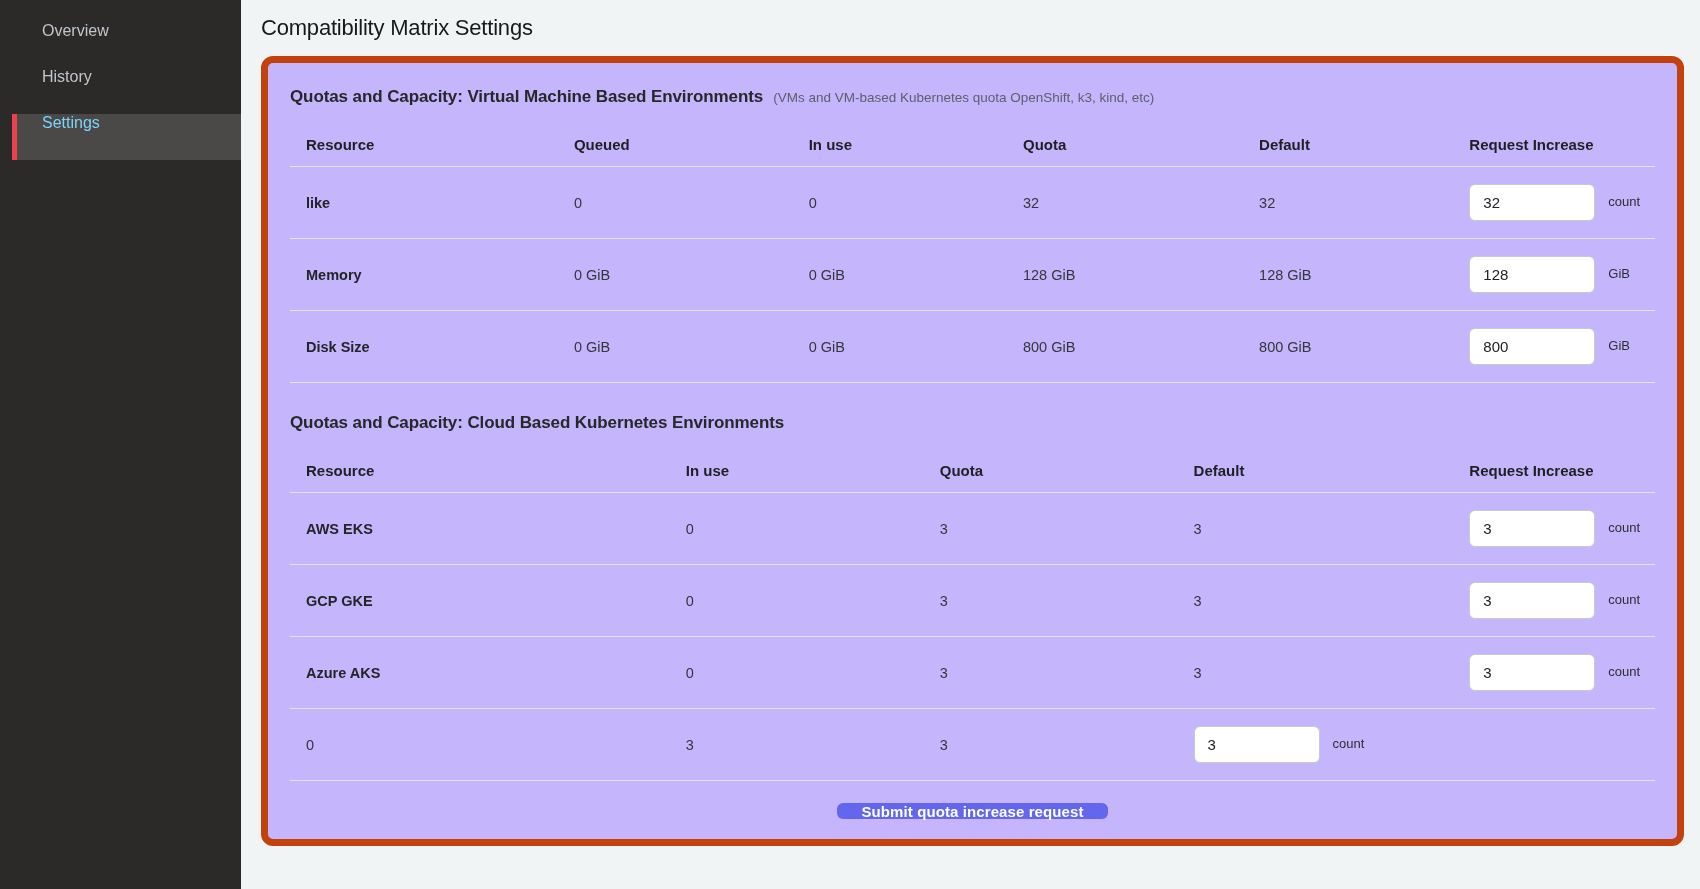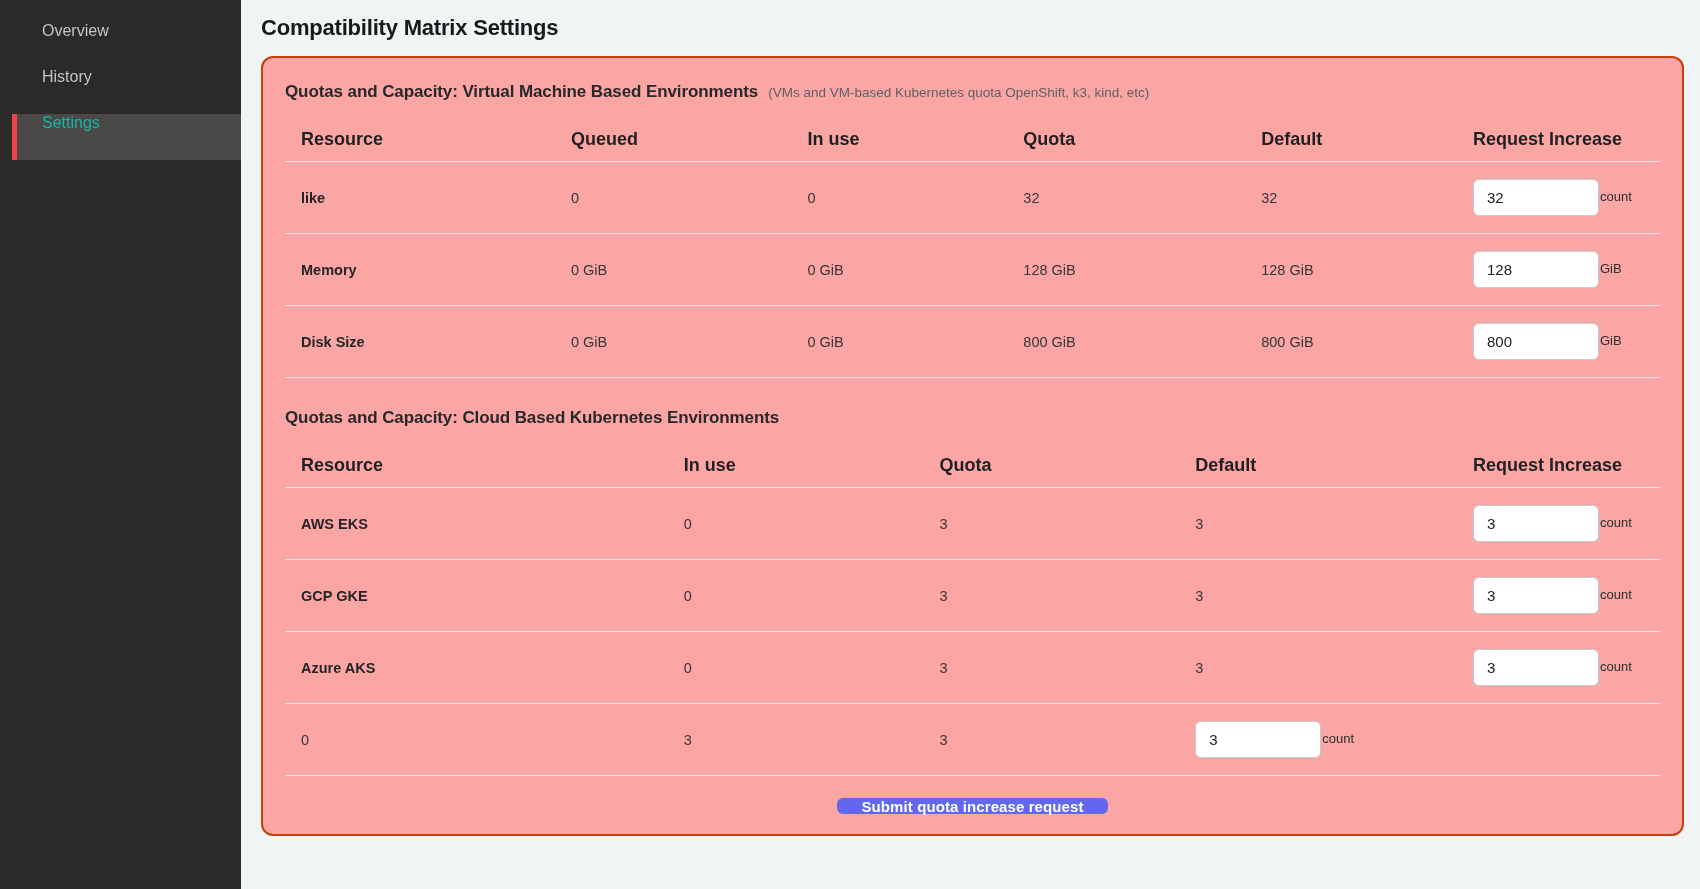--- a/index.html
+++ b/index.html
@@ -25,45 +25,45 @@
     display: flex;
     align-items: flex-start;
     padding-left: 30px;
     font-size: 16px;
     color: var(--sidebar-text, #c2c5c9);
     cursor: pointer;
     margin-left: 12px;
   }
   .nav-item.active {
     background: var(--sidebar-active-bg, #4a4947);
-    color: #14b8a6;
+    color: #7dd3fc;
   }
   .nav-item .accent {
     position: absolute;
     left: 0; top: 0; bottom: 0;
     width: 5px;
     background: var(--accent-red, #ee4150);
   }
 
   
   .main {
     flex: 1;
     padding: 0 16px 0 20px;
     overflow: hidden;
   }
   h1.page-title {
     margin: 15px 0 15px 0;
     font-size: 22px;
-    font-weight: 700;
+    font-weight: 400;
     color: #17191b;
     letter-spacing: -0.2px;
   }
   .card {
-    background: #fca5a5;
-    border: 2px solid #c2410c;
+    background: #c4b5fd;
+    border: 7px solid #c2410c;
     border-radius: 12px;
     padding: 24px 22px 20px 22px;
   }
 
   .section-header { display: flex; align-items: baseline; gap: 10px; margin-bottom: 16px; }
   .section-title {
     font-size: 17px;
     font-weight: 700;
     color: #26282a;
     letter-spacing: -0.1px;
@@ -75,38 +75,38 @@
   .trow {
     display: grid;
     align-items: center;
     border-bottom: 1px solid #e4e4e4;
   }
   .t1 .trow { grid-template-columns: 20.8% 17.2% 15.7% 17.3% 15.4% 1fr; }
   .t2 .trow { grid-template-columns: 29% 18.6% 18.6% 20.2% 1fr; }
   .trow.thead { min-height: 44px; }
   .trow.tdata { min-height: 72px; }
   .trow > .cell:first-child { padding-left: 16px; }
-  .thead .cell { font-size: 18px; font-weight: 700; color: #1e2022; }
+  .thead .cell { font-size: 15px; font-weight: 700; color: #1e2022; }
   .tdata .cell { font-size: 14.5px; color: #353739; }
   .tdata .cell.resource { font-weight: 700; color: #232527; font-size: 14.5px; }
 
   .request-cell { display: flex; align-items: center; }
   .qty-input {
     width: 126px;
     height: 37px;
     border: 1px solid #c7cbce;
     border-radius: 6px;
     padding: 0 13px;
     font-size: 15px;
     color: #212326;
     font-family: "Liberation Sans", "DejaVu Sans", sans-serif;
     background: #fff;
     outline: none;
   }
-  .unit { margin-left: 1px; margin-bottom: 3px; font-size: 13px; color: #2c2f32; }
+  .unit { margin-left: 13px; margin-bottom: 3px; font-size: 13px; color: #2c2f32; }
 
   .t2-title { margin-top: 30px; margin-bottom: 16px; }
 
   .button-row { display: flex; justify-content: center; margin-top: 22px; }
   .submit-btn {
     background: var(--button-bg, #6267ee);
     color: #ffffff;
     font-size: 15px;
     font-weight: 700;
     font-family: "Liberation Sans", "DejaVu Sans", sans-serif;

